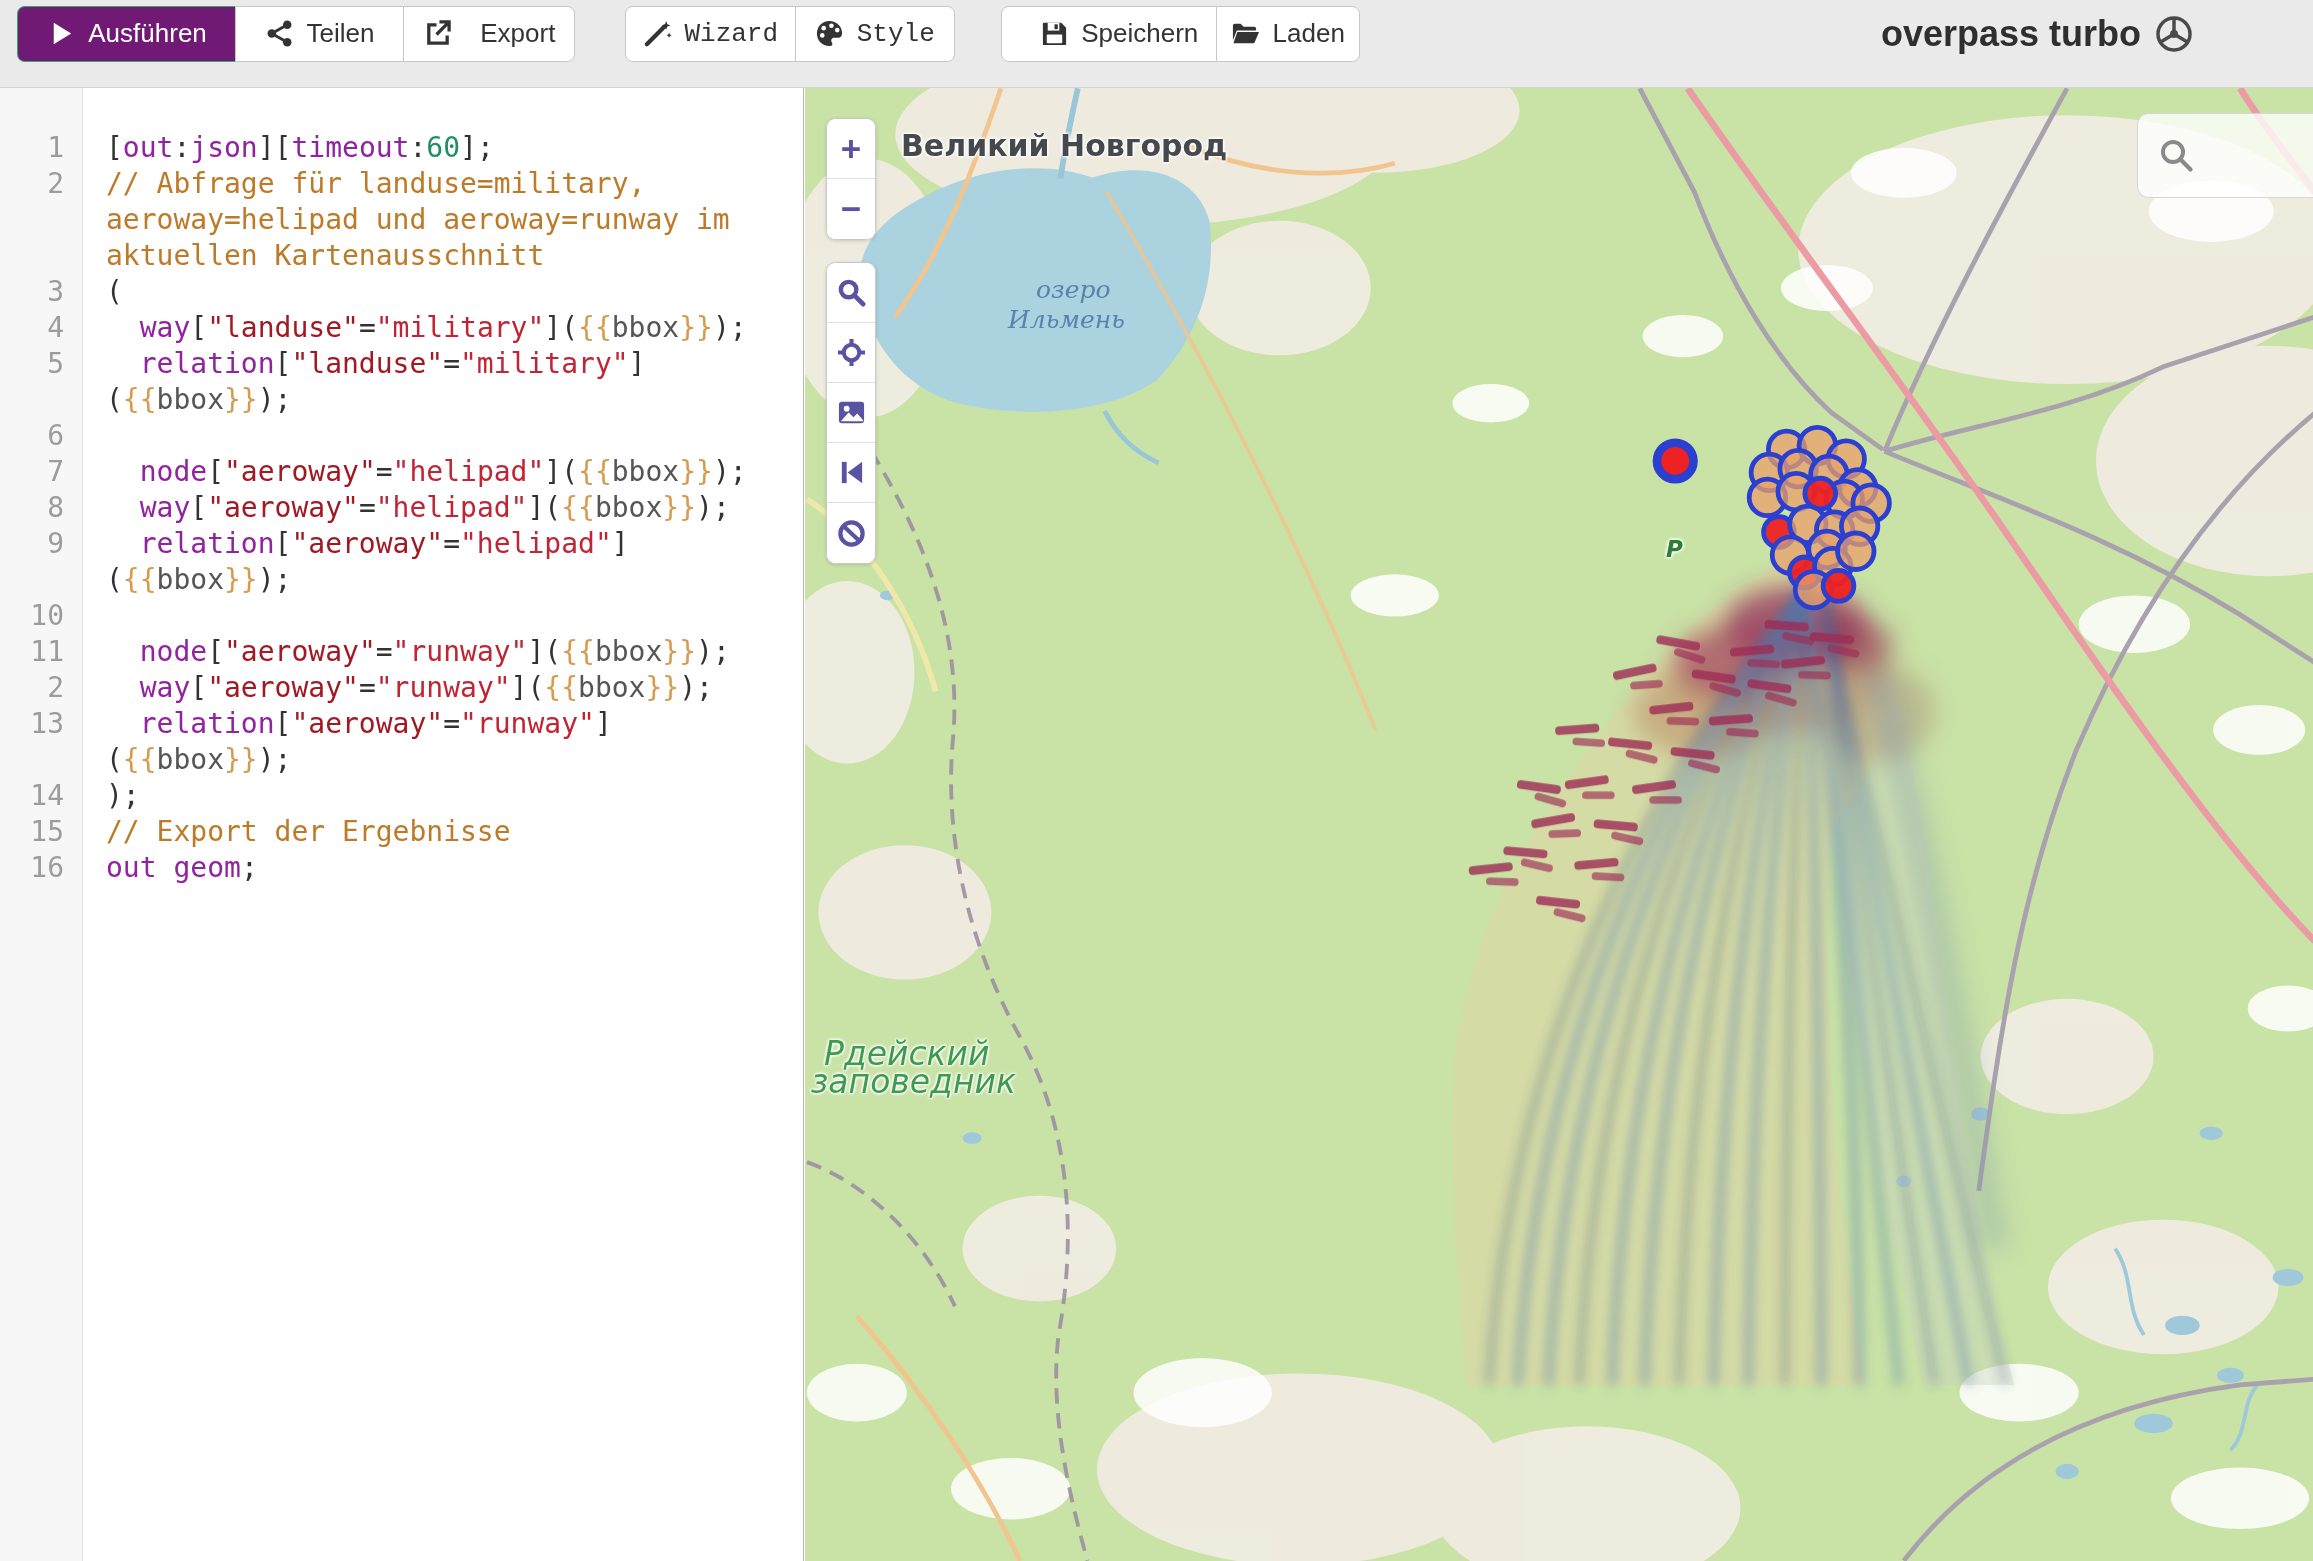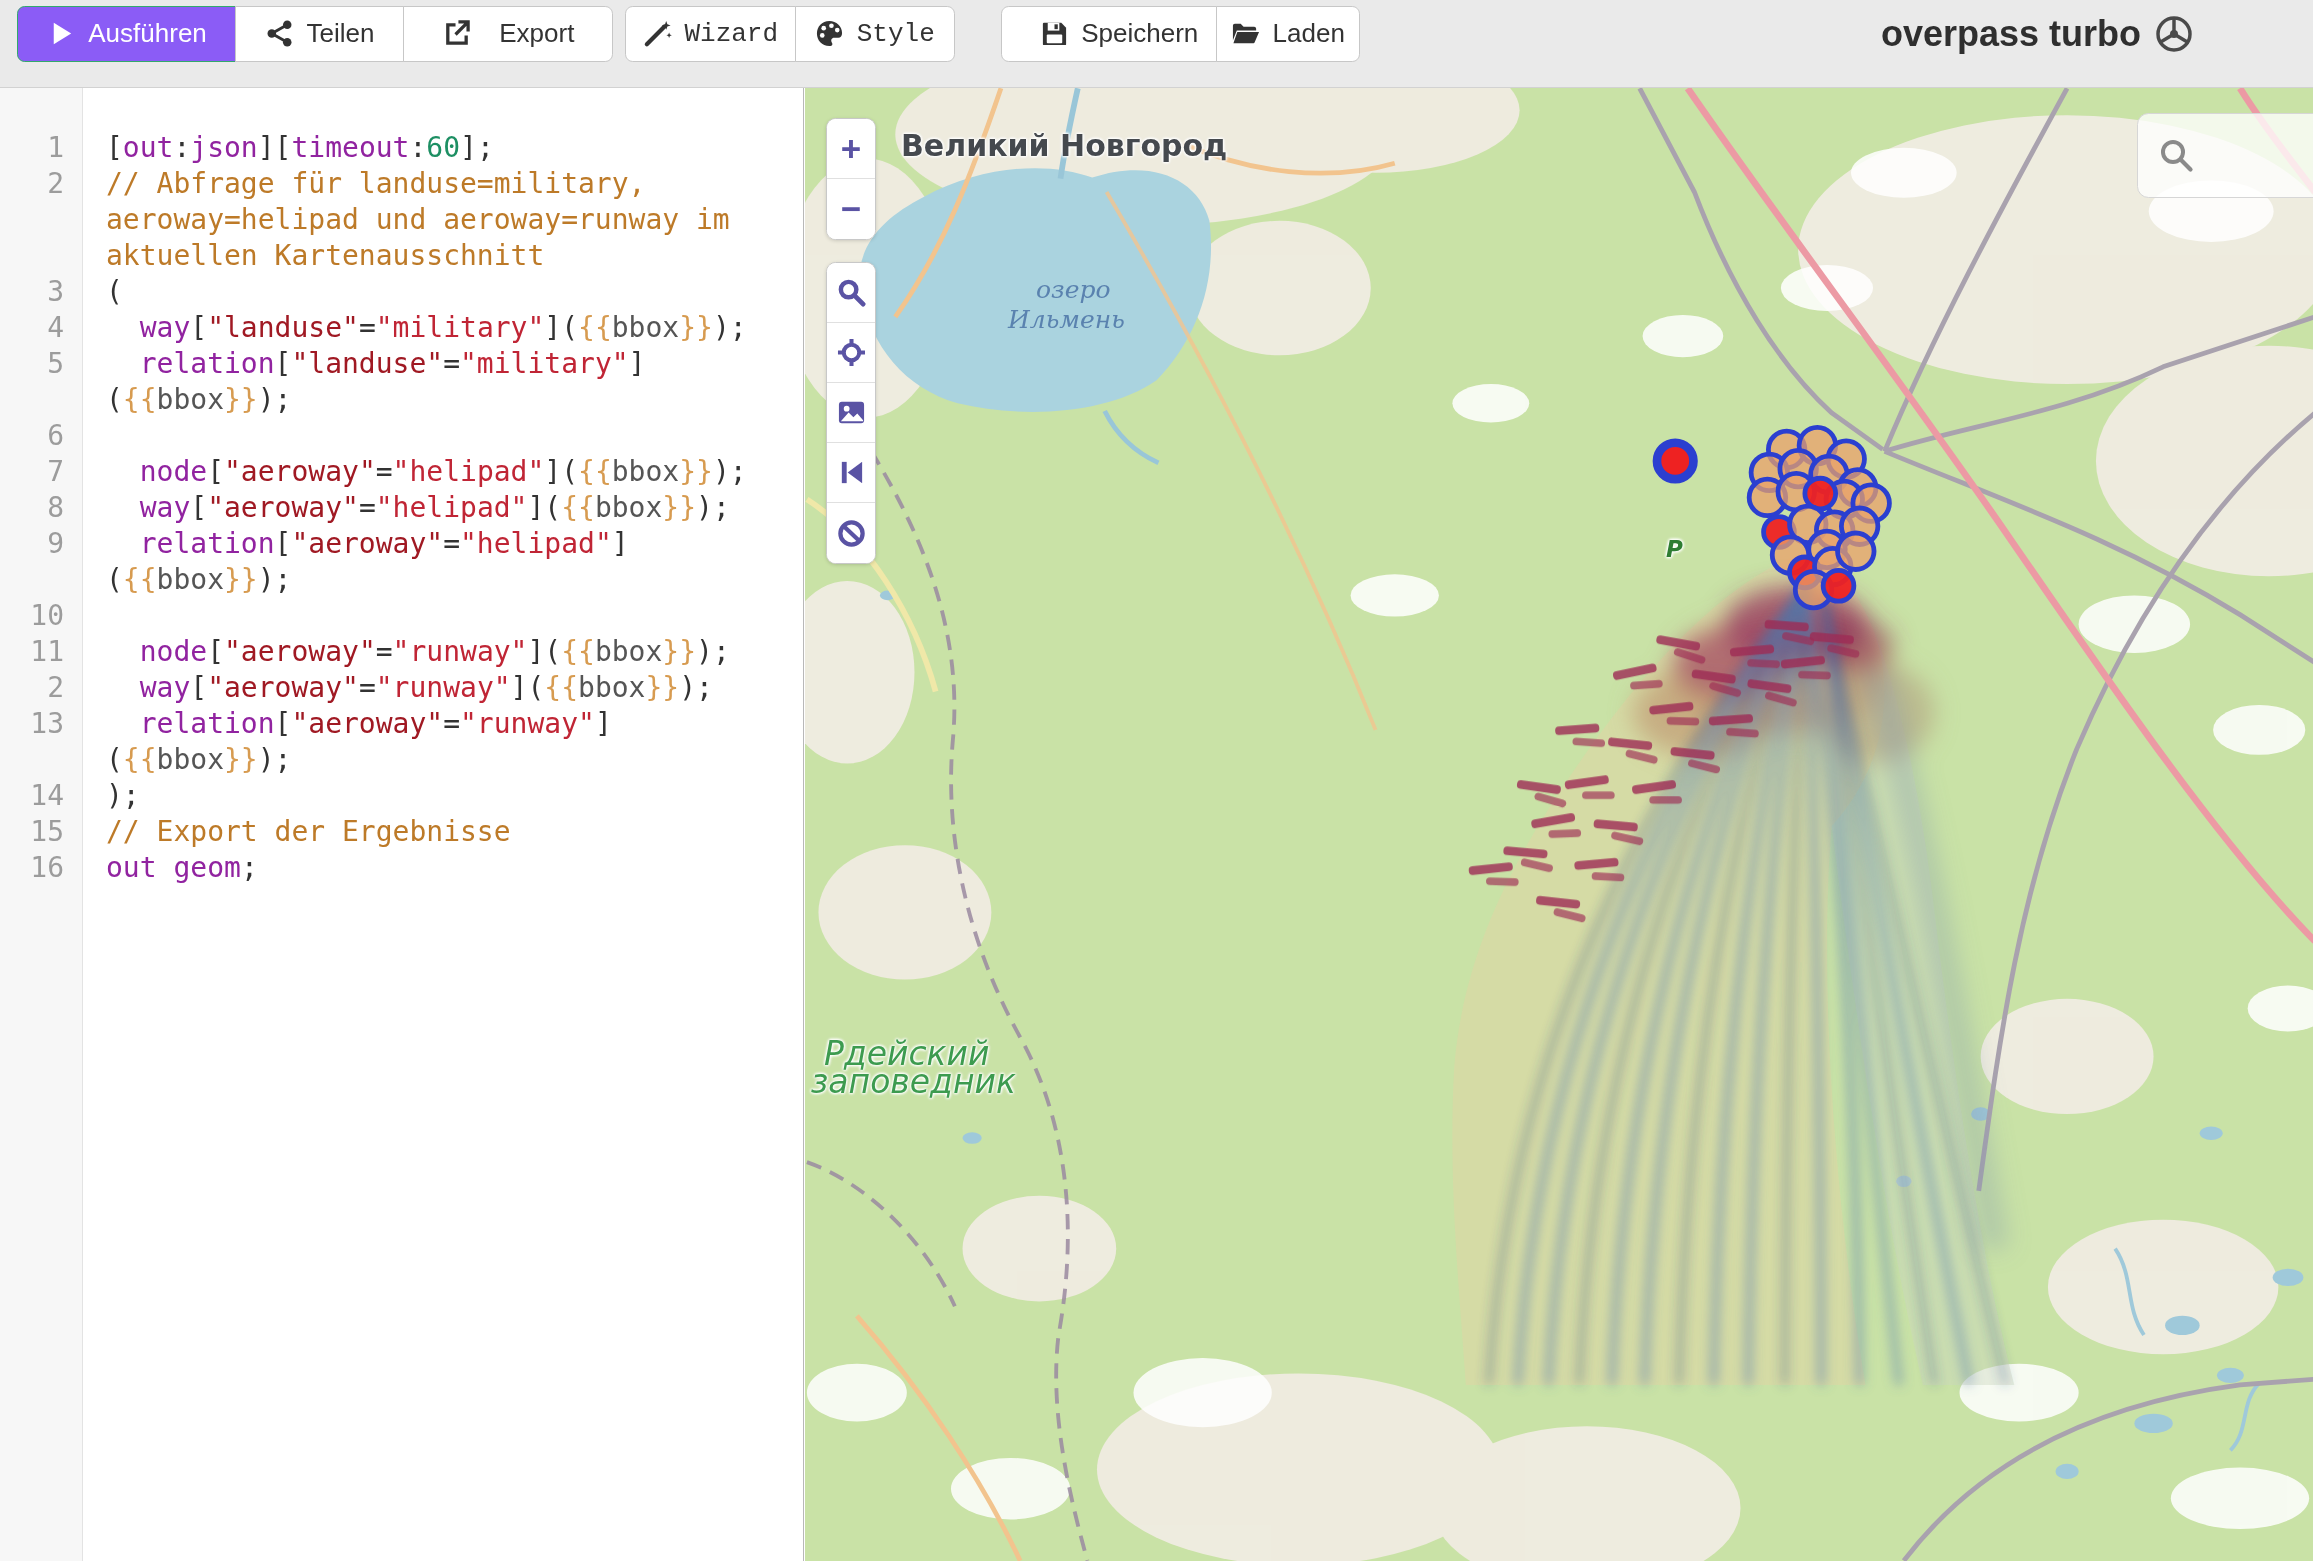--- a/index.html
+++ b/index.html
@@ -9,21 +9,21 @@
   
   .toolbar { position:absolute; left:0; top:0; width:2313px; height:88px;
              background:#eaeaea; border-bottom:1px solid #d2d2d2; z-index:50; }
   .btn-group { position:absolute; top:5.8px; display:flex; }
   .tb-btn { height:56px; background:#fff; border:1px solid #c7c7c7; color:#333;
             font-size:26px; display:flex; align-items:center; justify-content:center;
             gap:12.5px; cursor:pointer; margin-left:-1px; white-space:nowrap; }
   .btn-group .tb-btn:first-child { border-radius:7.7px 0 0 7.7px; margin-left:0; }
   .btn-group .tb-btn:last-child  { border-radius:0 7.7px 7.7px 0; }
   .btn-group .tb-btn:only-child  { border-radius:7.7px; }
-  .tb-btn.green { background:#8b5cf6; border-color:#34a86d; color:#fff; }
+  .tb-btn.green { background:#701a75; border-color:#34a86d; color:#fff; }
   .tb-icon { width:29px; height:29px; flex:0 0 auto; }
   .app-title { position:absolute; top:13.4px; left:1881px; font-size:36px; font-weight:bold;
                color:#2f2f2f; display:flex; align-items:center; gap:13.4px; }
 
   
   .editor { position:absolute; left:0; top:88px; width:804px; height:1473px;
             background:#fff; border-right:1px solid #b8b8b8; }
   .gutter-bg { position:absolute; left:0; top:0; width:83px; height:100%;
                background:#f7f7f7; border-right:1px solid #e3e3e3; }
   .code { position:absolute; left:0; top:42px; width:100%;
@@ -83,21 +83,21 @@
     </div>
     <div class="tb-btn" style="width:169px;">
       <svg class="tb-icon" viewBox="0 0 30 30">
         <circle cx="23" cy="6" r="4.4" fill="#333"></circle>
           <circle cx="7" cy="15" r="4.4" fill="#333"></circle>
         <circle cx="23" cy="24" r="4.4" fill="#333"></circle>
         <path d="M7 15 L23 6 M7 15 L23 24" stroke="#333" stroke-width="3" fill="none"></path>
         </svg>
       <span>Teilen</span>
     </div>
-    <div class="tb-btn" style="width:210px;gap:28px;">
+    <div class="tb-btn" style="width:172px;gap:28px;">
       <svg class="tb-icon" viewBox="0 0 30 30">
         <path d="M14 6 H6 V25 H25 V17" stroke="#333" stroke-width="3.4" fill="none"></path>
         <path d="M17 3 H27 V13 M27 3 L14 16" stroke="#333" stroke-width="3.4" fill="none"></path>
         </svg>
       <span>Export</span>
     </div>
   </div>
 
   <div class="btn-group" style="left:625px;font-family:Liberation Mono, monospace;">
     <div class="tb-btn" style="width:171px;">

